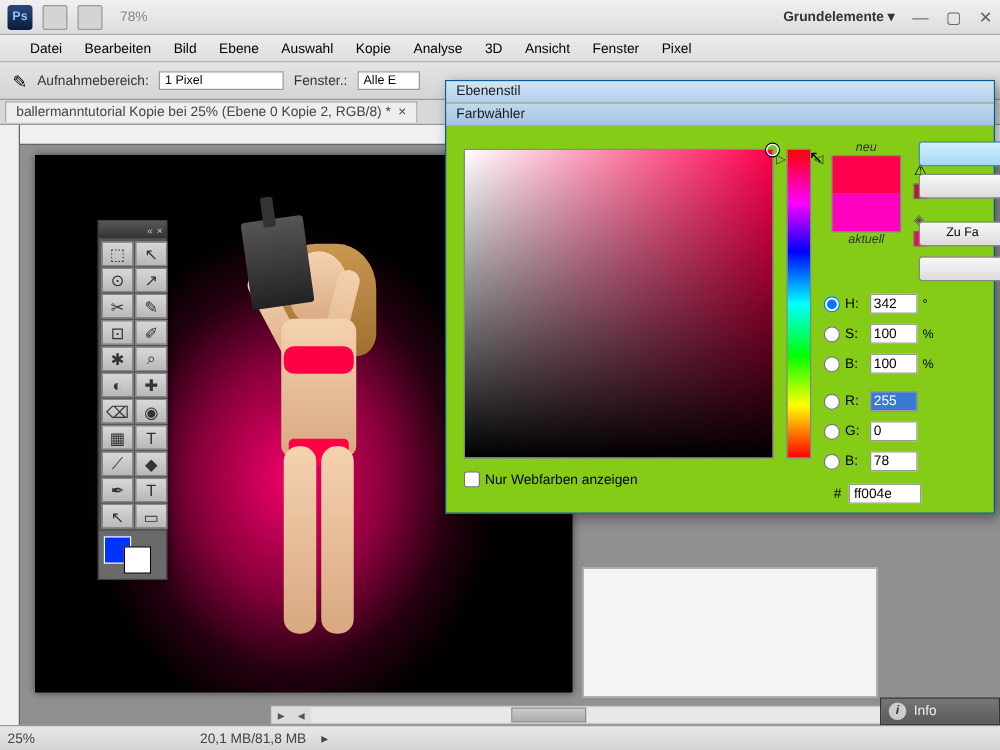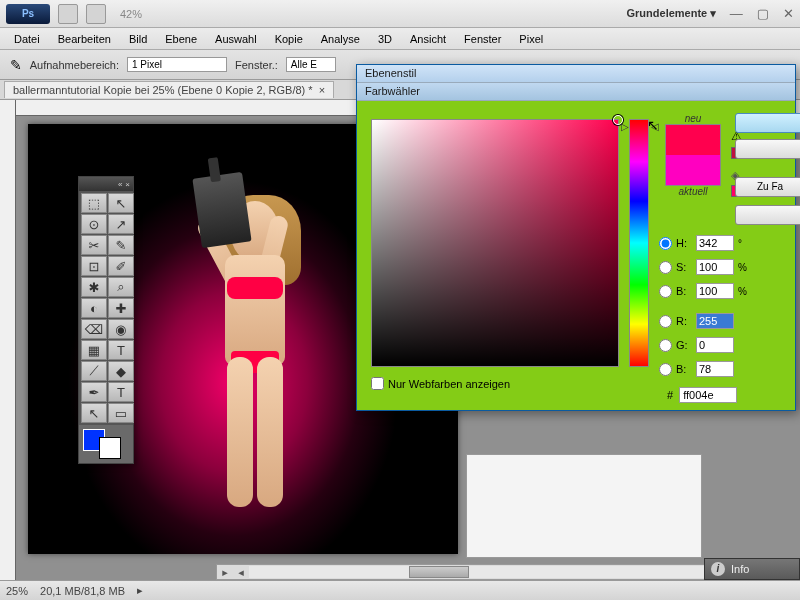--- a/index.html
+++ b/index.html
@@ -1,24 +1,24 @@
 <!DOCTYPE html>
 <html><head>
 <meta charset="utf-8">
 <style>
 * { margin: 0; padding: 0; box-sizing: border-box; font-family: Tahoma, sans-serif; font-size: 11px; }
 body { background: #e8e8e8; width: 800px; height: 600px; overflow: hidden; position: relative; }
 .titlebar { height: 28px; background: linear-gradient(#f0f0f0,#dcdcdc); border-bottom: 1px solid #aaa; display: flex; align-items: center; padding: 0 6px; gap: 8px; }
-.ps-logo { width: 44px; height: 20px; background: linear-gradient(#2a4a7a,#0a1a3a); border-radius: 3px; display: flex; align-items: center; justify-content: center; color: #8cc0ff; font-weight: bold; font-size: 10px; }
+.ps-logo { width: 20px; height: 20px; background: linear-gradient(#2a4a7a,#0a1a3a); border-radius: 3px; display: flex; align-items: center; justify-content: center; color: #8cc0ff; font-weight: bold; font-size: 10px; }
 .titlebar-btn { width: 20px; height: 20px; background: #d4d4d4; border: 1px solid #999; border-radius: 2px; }
 .zoom-pct { margin-left: 6px; color: #888; }
 .titlebar-spacer { flex: 1; }
 .workspace-label { font-weight: bold; color: #333; }
 .win-ctrl { margin-left: 6px; color: #666; cursor: pointer; font-size: 13px; }
-.menubar { height: 22px; background: linear-gradient(#ececec,#dedede); border-bottom: 1px solid #aaa; display: flex; align-items: center; padding: 0 6px; gap: 2px; }
+.menubar { height: 22px; background: linear-gradient(#ececec,#dedede); border-bottom: 1px solid #aaa; display: flex; align-items: center; padding: 0 16px; gap: 2px; }
 .menu-item { padding: 2px 8px; cursor: pointer; }
 .optionbar { height: 30px; background: linear-gradient(#e4e4e4,#d4d4d4); border-bottom: 1px solid #999; display: flex; align-items: center; padding: 0 10px; gap: 8px; }
 .opt-label { color: #333; }
 .opt-select { background: #fff; border: 1px solid #999; padding: 1px 4px; min-width: 100px; font-size: 10px; }
 .tabbar { height: 20px; background: #d8d8d8; border-bottom: 1px solid #999; display: flex; align-items: center; padding: 0 4px; }
 .doc-tab { background: #eee; border: 1px solid #aaa; border-bottom: none; padding: 2px 8px; font-size: 10px; color: #444; display: flex; gap: 6px; }
 .canvas-area { position: absolute; top: 100px; left: 0; right: 0; bottom: 20px; background: #909090; }
 .ruler-h { position: absolute; top: 0; left: 16px; right: 0; height: 16px; background: #f0f0f0; border-bottom: 1px solid #666; }
 .ruler-v { position: absolute; top: 0; left: 0; bottom: 0; width: 16px; background: #f0f0f0; border-right: 1px solid #666; }
 .doc { position: absolute; top: 24px; left: 28px; width: 430px; height: 430px; background: #000; box-shadow: 0 0 6px rgba(0,0,0,0.5); overflow: hidden; }
@@ -87,21 +87,21 @@
 .hscroll .thumb { position: absolute; left: 30%; width: 60px; height: 12px; background: linear-gradient(#ccc,#aaa); border: 1px solid #888; }
 .cursor-img { position: absolute; top: 130px; left: 650px; font-size: 14px; color: #000; pointer-events: none; }
 </style>
 </head>
 <body>
 
 <div class="titlebar">
   <div class="ps-logo">Ps</div>
   <div class="titlebar-btn"></div>
   <div class="titlebar-btn"></div>
-  <span class="zoom-pct">42%</span>
+  <span class="zoom-pct">78%</span>
   <div class="titlebar-spacer"></div>
   <span class="workspace-label">Grundelemente ▾</span>
   <span class="win-ctrl">—</span>
   <span class="win-ctrl">▢</span>
   <span class="win-ctrl">✕</span>
 </div>
 
 <div class="menubar">
   <span class="menu-item">Datei</span>
   <span class="menu-item">Bearbeiten</span>
@@ -278,15 +278,15 @@
   </div>
 </div>
 
 <div class="info-panel">
   <span class="info-i">i</span>
   <span>Info</span>
 </div>
 
 <div class="statusbar">
   <span>25%</span>
-  <span style="">20,1 MB/81,8 MB</span>
+  <span style="margin-left:120px">20,1 MB/81,8 MB</span>
   <span>▸</span>
 </div>
 
 </body></html>

